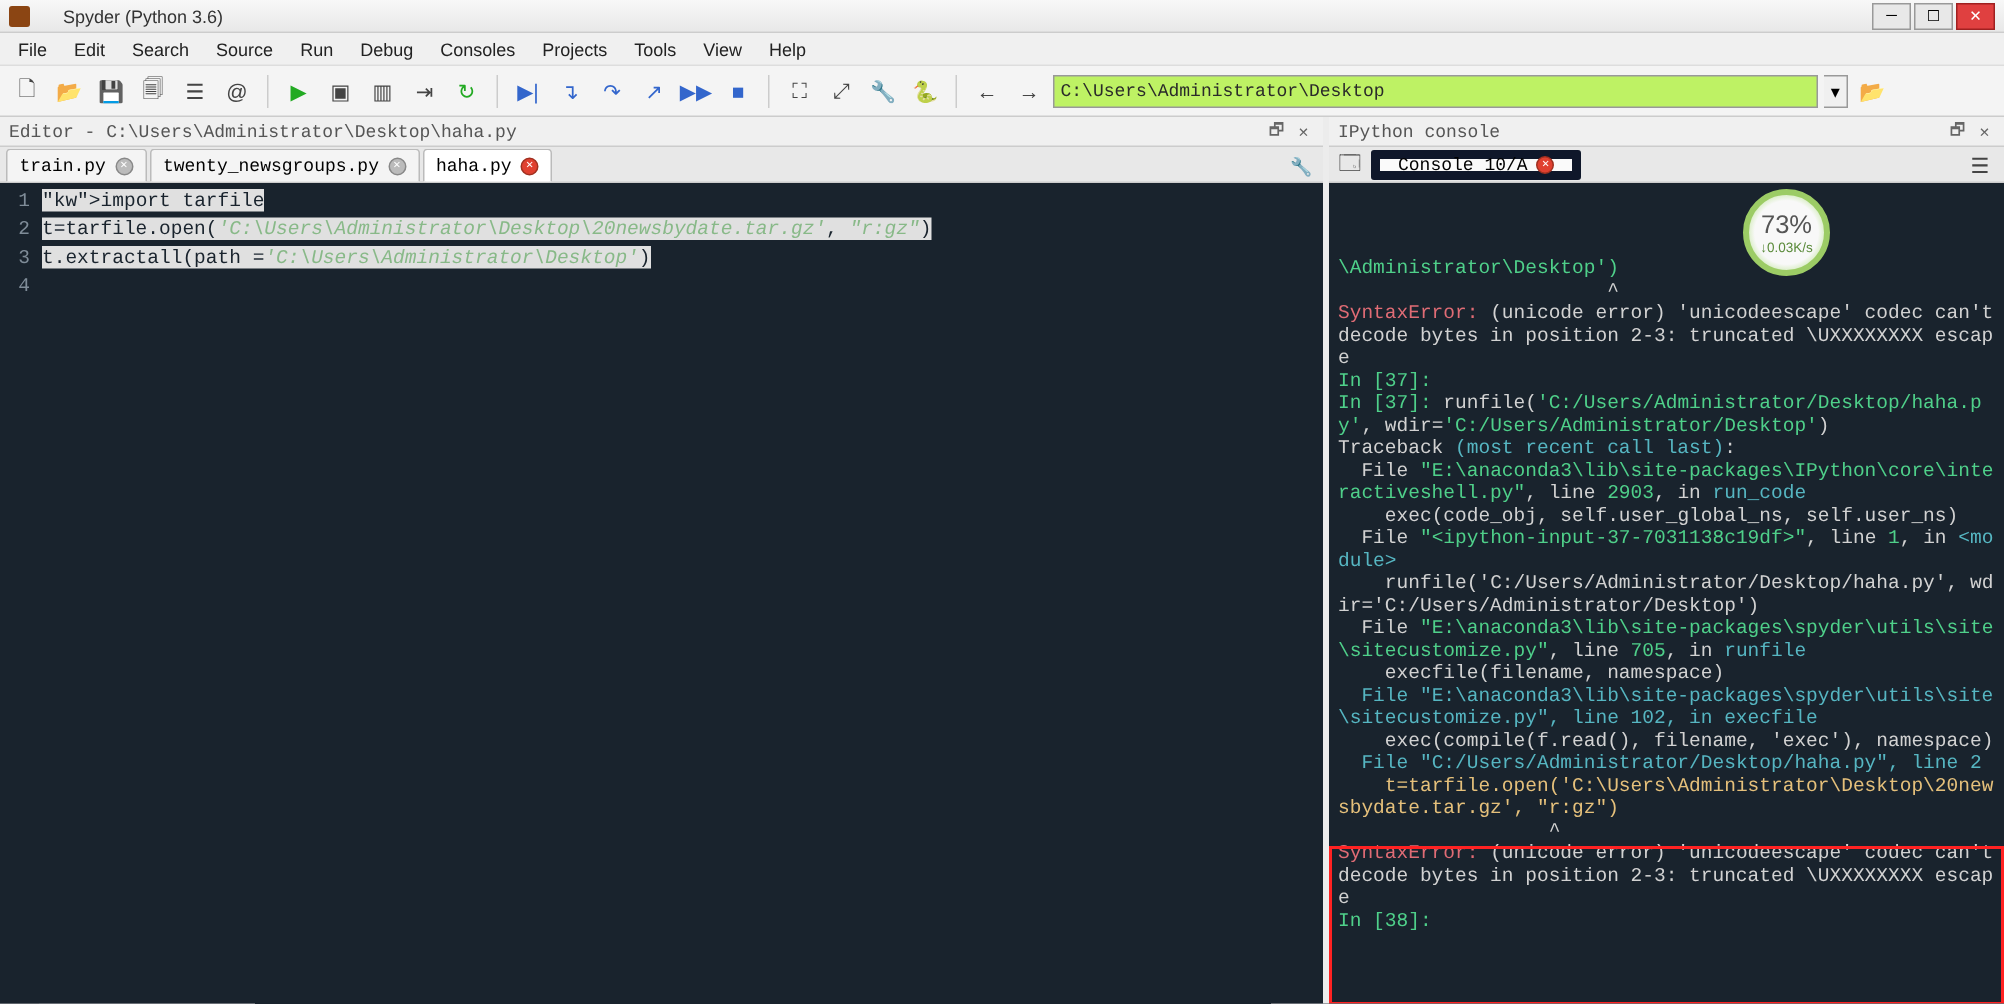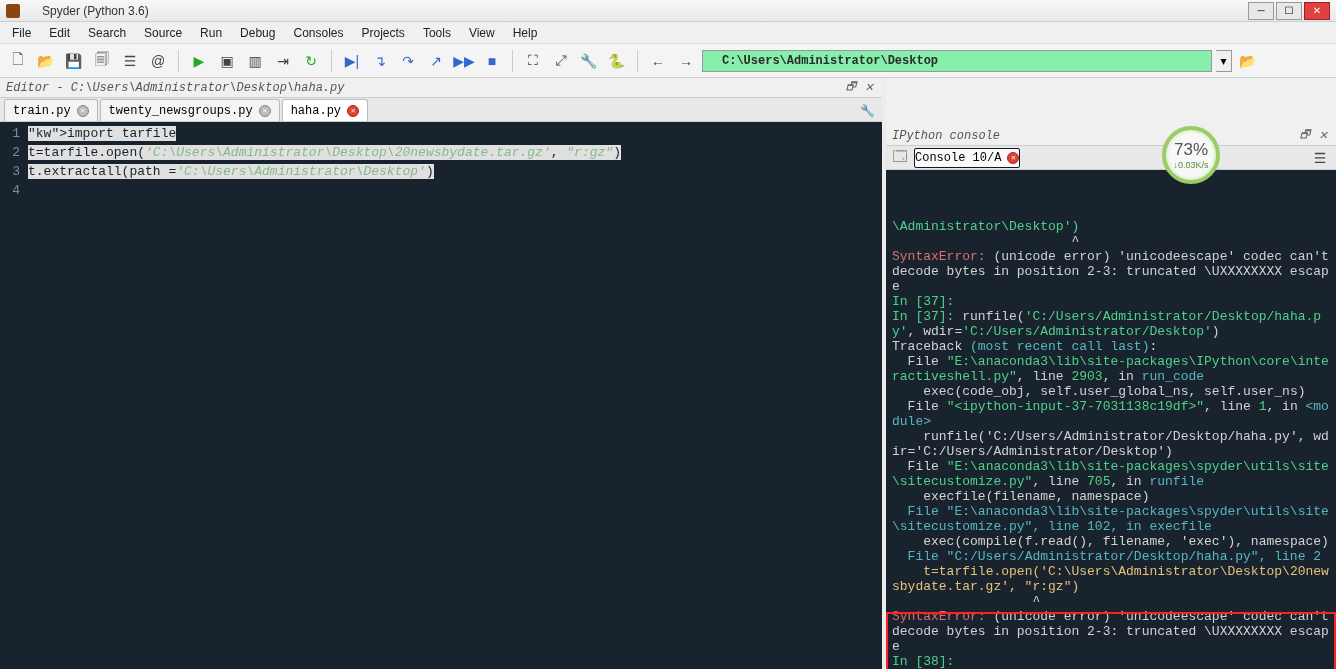--- a/index.html
+++ b/index.html
@@ -54,47 +54,46 @@
       border: 1px solid transparent;
       border-radius: 2px;
       font-size: 14px;
       color: #444;
     }
     .tb-sep { width: 1px; height: 22px; background: #ccc; margin: 0 4px; }
     .tb-path {
       flex: 0 0 auto;
       width: 510px;
       height: 22px;
-      background: #86efac;
+      background: #bef264;
       border: 1px solid #999;
-      padding: 2px 19px;
+      padding: 2px 4px;
       font-family: "Courier New", monospace;
       font-size: 12px;
       color: #2a2a2a;
-      display:flex; align-items:center;font-weight:bold;
+      display:flex; align-items:center;
     }
     .tb-path-arrow { width:16px; height:22px; border:1px solid #999; border-left:none; display:flex;align-items:center;justify-content:center; background:#f0f0f0; }
     .main-split {
       display: flex;
       height: calc(100% - 78px);
     }
     .left-pane { width: 886px; display:flex; flex-direction:column; border-right: 4px solid #ececec; }
-    .right-pane { flex: 1; display:flex; flex-direction:column;margin-top:48px; }
+    .right-pane { flex: 1; display:flex; flex-direction:column; }
     .pane-header {
       height: 20px;
       background: #f0f0f0;
       border-bottom: 1px solid #ccc;
       display: flex;
       align-items: center;
       padding: 0 6px;
       justify-content: space-between;
       font-family: "Courier New", monospace;
       font-size: 12px;
       color:#555;
-      font-style:italic;
     }
     .pane-header-icons { display:flex; gap:4px; }
     .ph-icon { width:14px; height:14px; display:flex; align-items:center; justify-content:center; font-size:11px; color:#666; }
     .tab-row {
       height: 24px;
       background: #e8e8e8;
       border-bottom: 1px solid #ccc;
       display: flex;
       align-items: flex-end;
       padding: 0 4px;
@@ -185,23 +184,23 @@
       background: #e8e8e8;
       border-bottom: 1px solid #ccc;
       display: flex;
       align-items: center;
       padding: 0 4px;
       gap: 4px;
     }
     .ctab {
       height: 20px;
       background: #fafafa;
-      border: 1px solid #0f172a;
+      border: 6px solid #0f172a;
       border-radius: 2px;
-      padding: 0 0;
+      padding: 0 12px;
       display: flex;
       align-items: center;
       gap: 6px;
       font-family: "Courier New", monospace;
       font-size: 12px;
       text-align: center;
     }
   </style>
 </head>
 <body>

